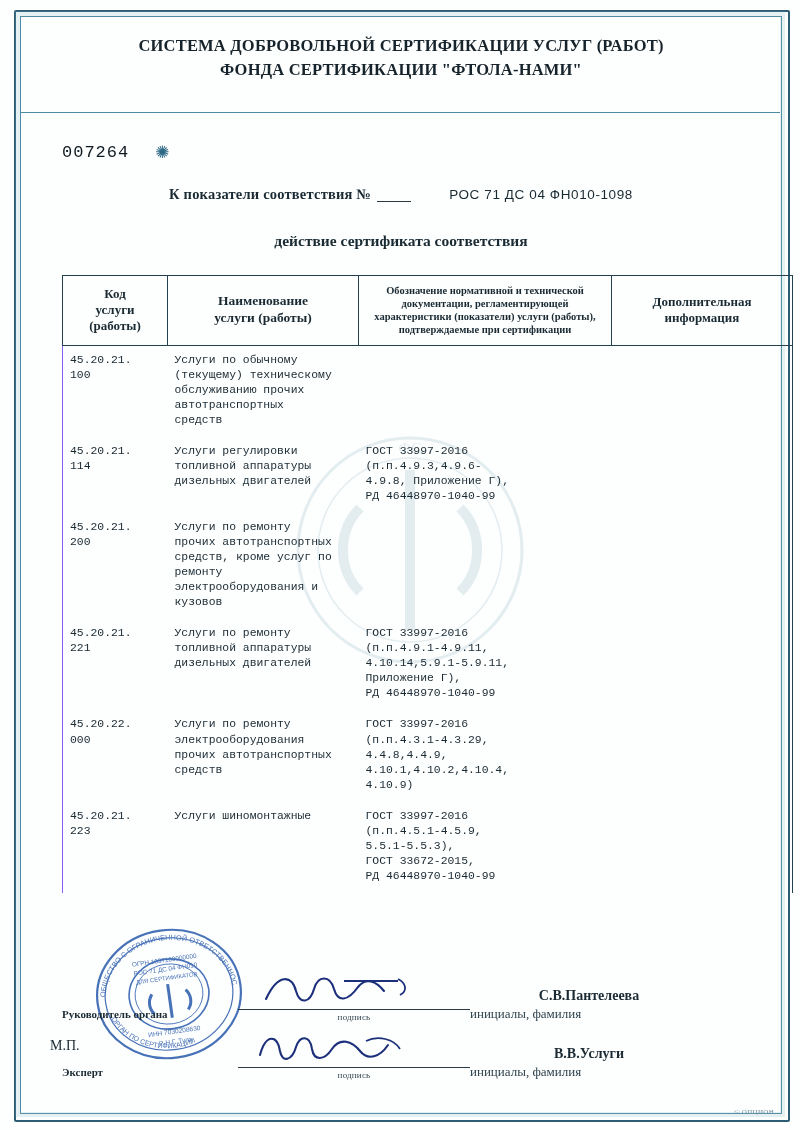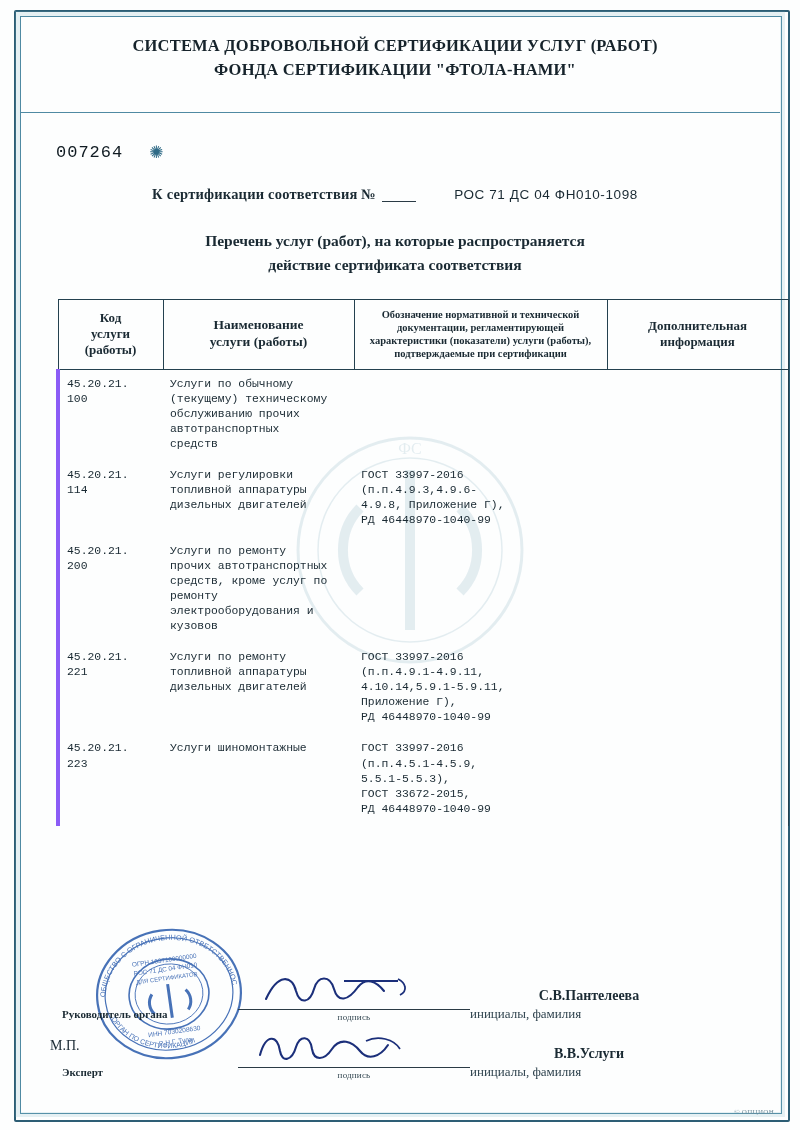--- a/index.html
+++ b/index.html
@@ -50,21 +50,21 @@
   .watermark {
     position: absolute;
     left: 290px; top: 430px;
     width: 240px; height: 240px;
     opacity: 0.14;
     pointer-events: none;
   }
 
   .content {
     position: absolute;
-    left: 56px; top: 34px;
+    left: 62px; top: 34px;
     width: 678px;
   }
 
   
   .sys-title {
     text-align: center;
     font-family: "Liberation Serif", serif;
     font-weight: bold;
     font-size: 16.5px;
     letter-spacing: 0.2px;
@@ -164,21 +164,21 @@
     font-family: "Liberation Mono", monospace;
     font-size: 11.4px;
     line-height: 1.32;
     padding: 7px 6px 9px 7px;
     border-left: none;
     border-right: none;
     border-top: none;
     border-bottom: none;
     white-space: pre-line;
   }
-  tbody tr td:first-child { border-left: 4px solid #8b5cf6; }
+  tbody tr td:first-child { border-left: 1px solid #8b5cf6; }
   tbody tr td:last-child { border-right: 1px solid #24414f; }
   tbody tr:last-child td { }
   
   table.main tbody { }
   .cell-code { width: 92px; }
   .cell-name { width: 178px; }
   .cell-doc  { width: 240px; margin-top: 48px; }
   .cell-add  { width: 168px; }
 
   
@@ -300,25 +300,24 @@
 
   <div class="content" style="top: 118px;">
 
     <div class="serial-row">
       <span class="serial-num">007264</span>
       <span class="snowflake">✺</span>
     </div>
 
 
     <div class="cert-line">
-      <span class="lbl">К сертификации соответствия №</span><span class="cert-underline"></span><span class="num">РОС 71 ДС 04 ФН010-1098</span>
+      <span class="lbl">К показатели соответствия №</span><span class="cert-underline"></span><span class="num">РОС 71 ДС 04 ФН010-1098</span>
     </div>
 
     <div class="scope">
-      <div>Перечень услуг (работ), на которые распространяется</div>
       <div>действие сертификата соответствия</div>
     </div>
 
     <table class="main">
       <thead>
         <tr>
           <th class="c1" style="white-space:pre-line;">Код
 услуги
 (работы)</th>
           <th class="c2" style="white-space:pre-line;">Наименование
@@ -368,20 +367,34 @@
           <td class="cell-code">45.20.21.
 221</td>
           <td class="cell-name">Услуги по ремонту
 топливной аппаратуры
 дизельных двигателей</td>
           <td class="cell-doc">ГОСТ 33997-2016
 (п.п.4.9.1-4.9.11,
 4.10.14,5.9.1-5.9.11,
 Приложение Г),
 РД 46448970-1040-99</td>
+          <td class="cell-add"></td>
+        </tr>
+        <tr>
+          <td class="cell-code">45.20.22.
+000</td>
+          <td class="cell-name">Услуги по ремонту
+электрооборудования
+прочих автотранспортных
+средств</td>
+          <td class="cell-doc">ГОСТ 33997-2016
+(п.п.4.3.1-4.3.29,
+4.4.8,4.4.9,
+4.10.1,4.10.2,4.10.4,
+4.10.9)</td>
           <td class="cell-add"></td>
         </tr>
         <tr>
           <td class="cell-code">45.20.21.
 223</td>
           <td class="cell-name">Услуги шиномонтажные</td>
           <td class="cell-doc">ГОСТ 33997-2016
 (п.п.4.5.1-4.5.9,
 5.5.1-5.5.3),
 ГОСТ 33672-2015,

